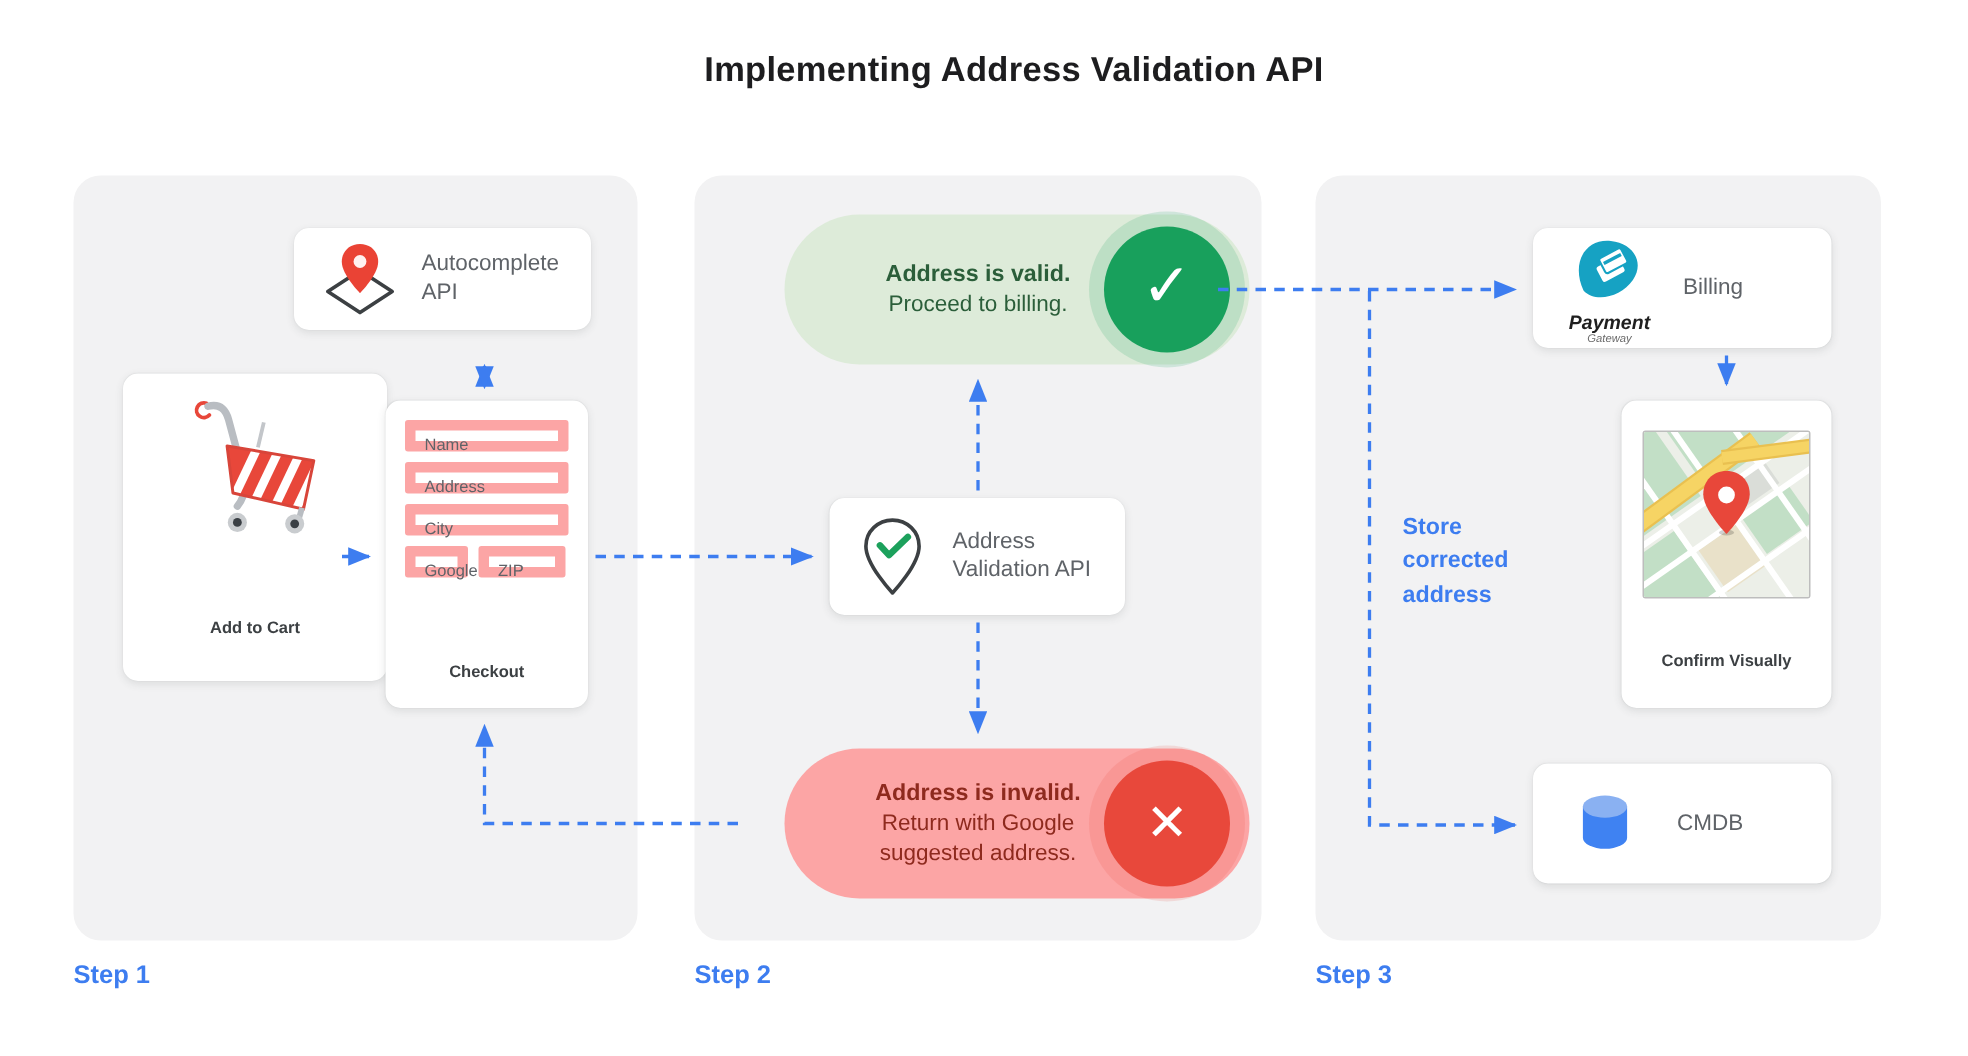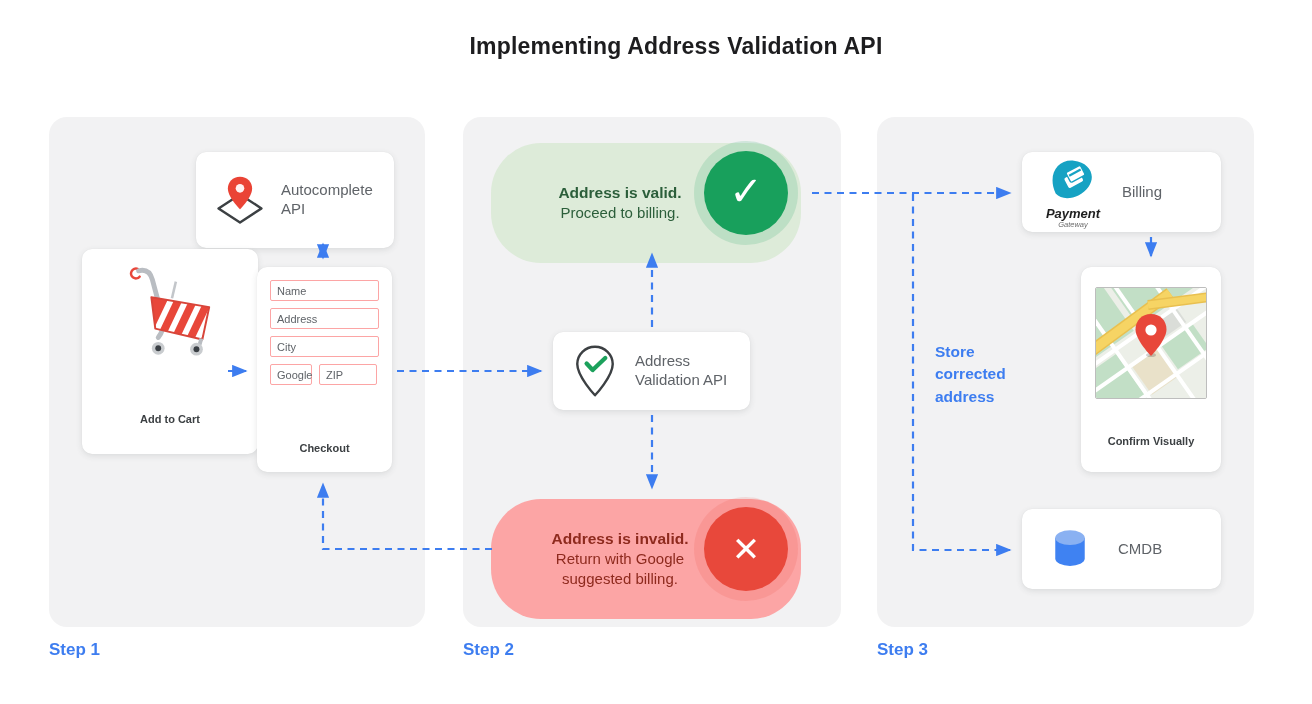--- a/index.html
+++ b/index.html
@@ -23,28 +23,28 @@
   .card{
     position:absolute;background:#ffffff;border-radius:10px;
     box-shadow:0 2px 6px rgba(60,64,67,.12),0 0 1px rgba(60,64,67,.10);
   }
   .card-row{display:flex;align-items:center;}
   .gray-label{font-size:15px;color:#5F6368;line-height:1.25;}
   .bold-label{font-size:11px;font-weight:700;color:#3C4043;}
   .center-bottom{position:absolute;bottom:28px;left:0;width:100%;text-align:center;line-height:1.3;}
   
   .field{
-    background:#fff;border:1px solid #fca5a5;border-radius:2px;height:21px;
+    background:#fff;border:7px solid #fca5a5;border-radius:2px;height:21px;
     font-size:11px;color:#5F6368;line-height:21px;padding-left:6px;box-sizing:border-box;
     margin-bottom:7px;
   }
   .field-row{display:flex;gap:7px;}
   
   .pill{
-    position:absolute;left:491px;width:310px;height:120px;border-radius:50px;
+    position:absolute;left:523px;width:310px;height:100px;border-radius:50px;
   }
   .pill.valid{top:143px;background:#DDEBD9;}
   .pill.invalid{top:499px;background:#fca5a5;}
   .pill-text{
     position:absolute;left:40px;top:50%;transform:translateY(-50%);
     width:178px;text-align:center;font-size:15px;line-height:1.3;
   }
   .pill.valid .pill-text{color:#2B5E3A;}
   .pill.invalid .pill-text{color:#8E2A1E;}
   .pill-title{font-weight:700;font-size:15.5px;}
@@ -71,21 +71,21 @@
 </style>
 </head>
 <body>
 
 <div class="page-title">Implementing Address Validation API</div>
 
 <div class="panel p1"></div>
 <div class="panel p2"></div>
 <div class="panel p3"></div>
 
-<div class="card card-row" style="left:196px;top:152px;width:198px;height:96px;padding-left:16px;box-sizing:border-box;gap:13px;">
+<div class="card card-row" style="left:196px;top:152px;width:198px;height:68px;padding-left:16px;box-sizing:border-box;gap:13px;">
   <span style="display:flex;">
     <svg width="56" height="56" viewBox="0 0 60 60">
       <polygon points="30,24 53,39 30,54 7,39" fill="#fff" stroke="#3C4043" stroke-width="2.6" stroke-linejoin="round"></polygon>
       <path d="M30,5 c-7.8,0 -13,5.6 -13,12.6 C17,27 30,40 30,40 s13,-13 13,-22.4 C43,10.6 37.8,5 30,5 Z" fill="#EA4335"></path>
       <circle cx="30" cy="17.5" r="4.6" fill="#FFF1F0"></circle>
     </svg>
   </span>
   <span class="gray-label" style="width:104px;">Autocomplete API</span>
 </div>
 
@@ -143,21 +143,21 @@
       <path d="M30,4 C19.5,4 11,12.2 11,22.6 C11,36 30,56 30,56 S49,36 49,22.6 C49,12.2 40.5,4 30,4 Z" fill="#fff" stroke="#3C4043" stroke-width="2.6" stroke-linejoin="round"></path>
       <path d="M21,22 l6.5,7 L41,16" stroke="#1CA15C" stroke-width="4.6" fill="none" stroke-linecap="round" stroke-linejoin="round"></path>
     </svg>
   </span>
   <span class="gray-label" style="width:110px;">Address Validation API</span>
 </div>
 
 <div class="pill invalid">
   <div class="pill-text">
     <div class="pill-title">Address is invalid.</div>
-    <div>Return with Google suggested billing.</div>
+    <div>Return with Google suggested address.</div>
   </div>
   <div class="status-circle err">
     <span>✕</span>
   </div>
 </div>
 
 <div class="card card-row" style="left:1022px;top:152px;width:199px;height:80px;padding-left:16px;box-sizing:border-box;gap:14px;">
   <span class="logo-block">
     <svg width="52" height="46" viewBox="0 0 60 52">
       <path d="M10,44 C0,22 12,4 31,6 C49,8 57,23 48,36 C39,49 19,54 10,44 Z" fill="#16A2C3"></path>

